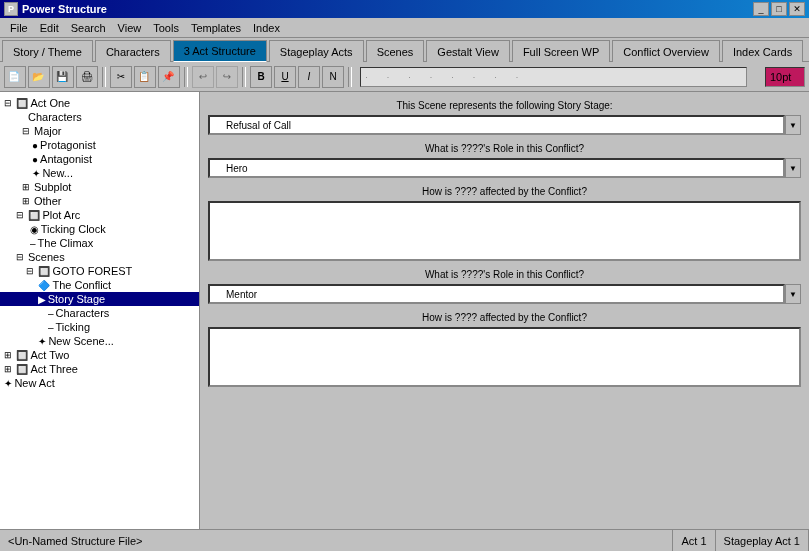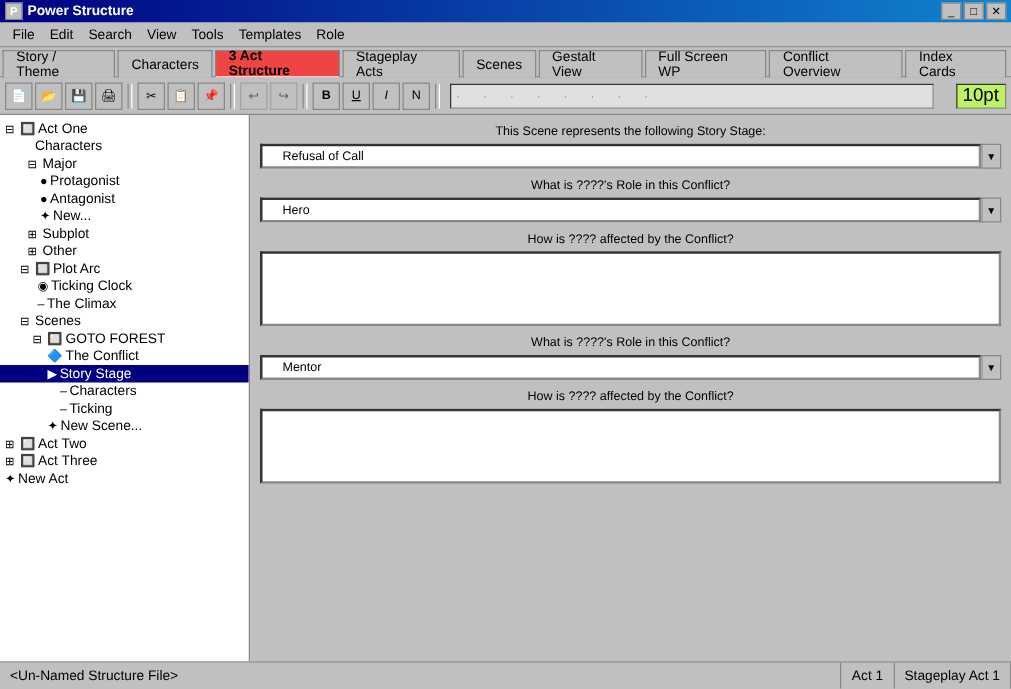--- a/index.html
+++ b/index.html
@@ -85,23 +85,23 @@
       border: 1px solid #888;
       border-bottom: none;
       background: #c0c0c0;
       cursor: pointer;
       margin-right: 2px;
       height: 22px;
       display: flex;
       align-items: center;
     }
     .tab.active {
-      background: #ef4444;
+      background: #0369a1;
       border-bottom: 1px solid white;
-      font-weight: bold;
+      font-weight: normal;
       z-index: 1;
     }
 
     
     .toolbar {
       background: #c0c0c0;
       display: flex;
       align-items: center;
       padding: 2px 4px;
       gap: 2px;
@@ -122,23 +122,23 @@
     .toolbar-btn.disabled { opacity: 0.5; }
     .toolbar-separator {
       width: 4px;
       height: 20px;
       border-left: 1px solid #888;
       border-right: 1px solid white;
       margin: 0 2px;
     }
     .font-size-box {
       border: 1px inset #888;
-      background: #bef264;
+      background: #be185d;
       padding: 1px 4px;
-      font-size: 15px;
+      font-size: 11px;
       width: 40px;
       height: 20px;
       display: flex;
       align-items: center;
       margin-left: 12px;
     }
     .ruler {
       flex: 1;
       height: 20px;
       background: #e0e0e0;
@@ -279,21 +279,21 @@
   </div>
 </div>
 
 <div class="menu-bar">
   <span class="menu-item">File</span>
   <span class="menu-item">Edit</span>
   <span class="menu-item">Search</span>
   <span class="menu-item">View</span>
   <span class="menu-item">Tools</span>
   <span class="menu-item">Templates</span>
-  <span class="menu-item">Role</span>
+  <span class="menu-item">Index</span>
 </div>
 
 <div class="tab-bar-top">
   <div class="tab">Story / Theme</div>
   <div class="tab">Characters</div>
   <div class="tab active">3 Act Structure</div>
   <div class="tab">Stageplay Acts</div>
   <div class="tab">Scenes</div>
   <div class="tab">Gestalt View</div>
   <div class="tab">Full Screen WP</div>

